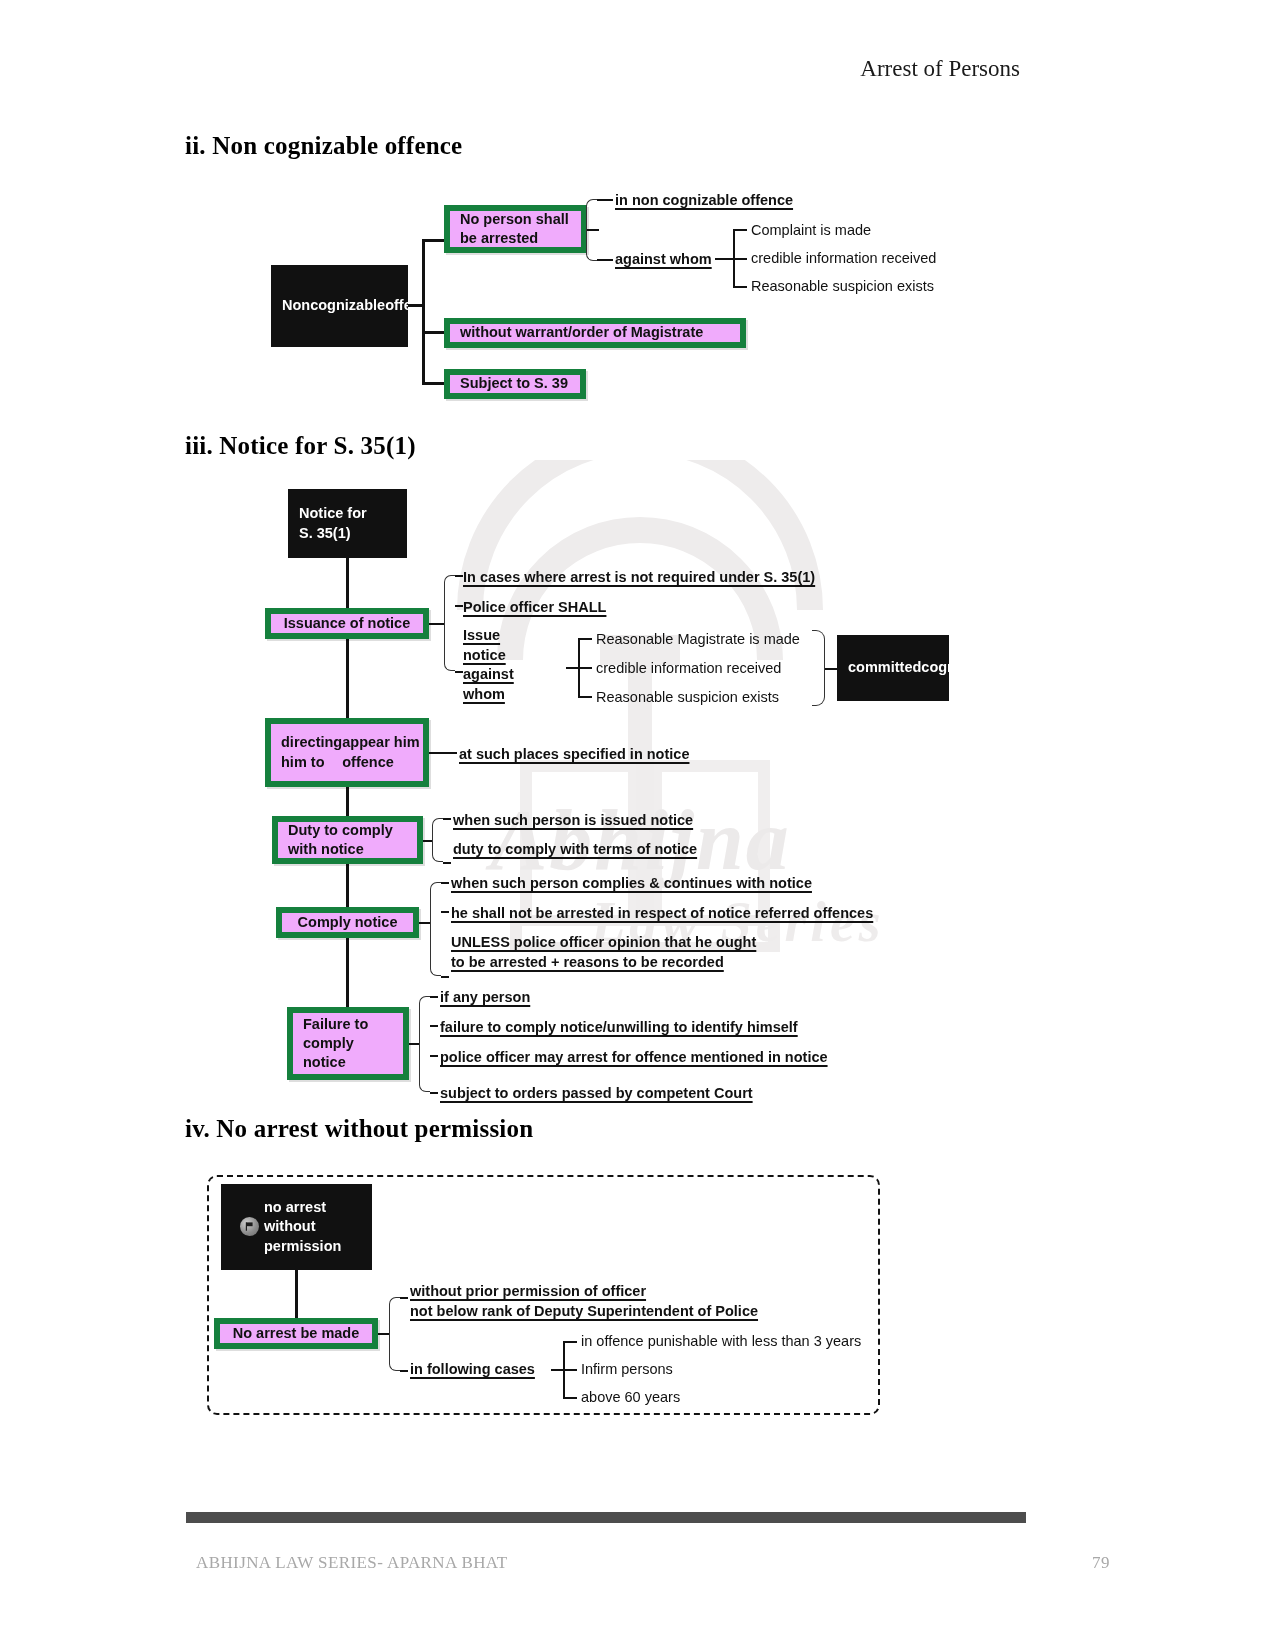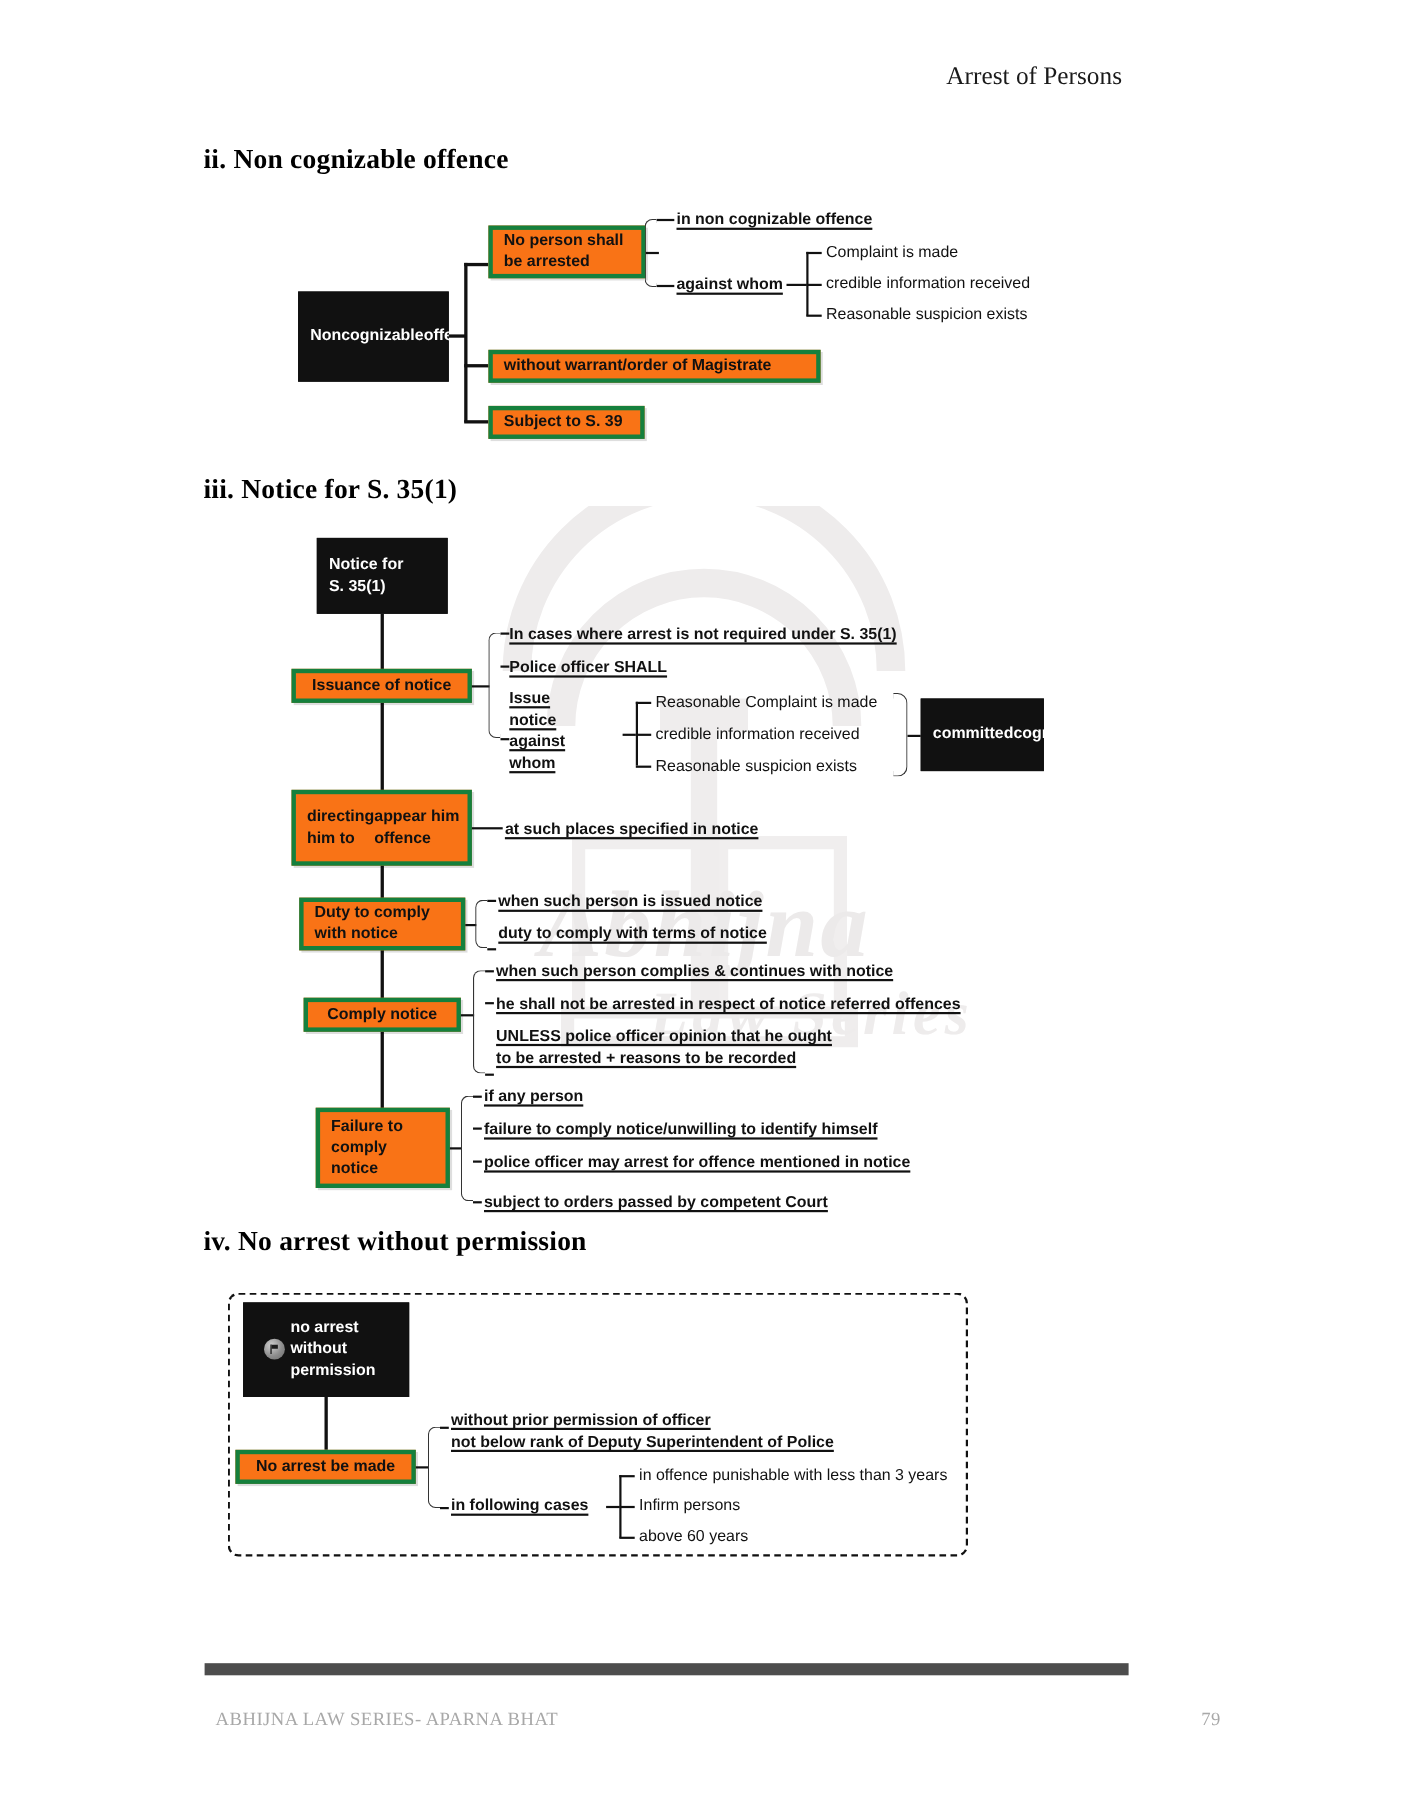--- a/index.html
+++ b/index.html
@@ -83,23 +83,23 @@
     font-weight: bold;
     line-height: 1.32;
     padding: 7px 10px;
   }
   .node.dark {
     background: #111111;
     color: #ffffff;
     border: 1px solid #111111;
   }
   .node.light {
-    background: #f97316;
+    background: #f0abfc;
     color: #111111;
-    border: 4px solid #15803d;
+    border: 6px solid #15803d;
     box-shadow: 2px 2px 0 rgba(0,0,0,.13);
   }
 
   .leaf {
     position: absolute;
     font-size: 14.5px;
     line-height: 1.35;
     color: #111;
     white-space: nowrap;
   }
@@ -298,21 +298,21 @@
       <div class="leaf bold-ul" style="position:static;">against</div>
       <div class="leaf bold-ul" style="position:static;">whom</div>
     </div>
 
     <div class="ln h" style="left:566px; top:667px; width:12px;"></div>
     <div class="ln v" style="left:578px; top:638px; height:58px;"></div>
     <div class="ln h" style="left:578px; top:638px; width:14px;"></div>
     <div class="ln h" style="left:578px; top:667px; width:14px;"></div>
     <div class="ln h" style="left:578px; top:696px; width:14px;"></div>
 
-    <div class="leaf plain" style="left:596px; top:630px;">Reasonable Complaint is made</div>
+    <div class="leaf plain" style="left:596px; top:630px;">Reasonable Magistrate is made</div>
     <div class="leaf plain" style="left:596px; top:659px;">credible information received</div>
     <div class="leaf plain" style="left:596px; top:688px;">Reasonable suspicion exists</div>
 
     <div class="brace-right" style="left:812px; top:630px; height:76px;"></div>
     <div class="ln h" style="left:825px; top:668px; width:12px;"></div>
     <div class="node dark" style="left:837px; top:635px; width:112px; height:66px;">
       <div style="display:flex;flex-direction:row;">
         <span>committed</span>
         <span>cognizable</span>
         <span>offence</span>

